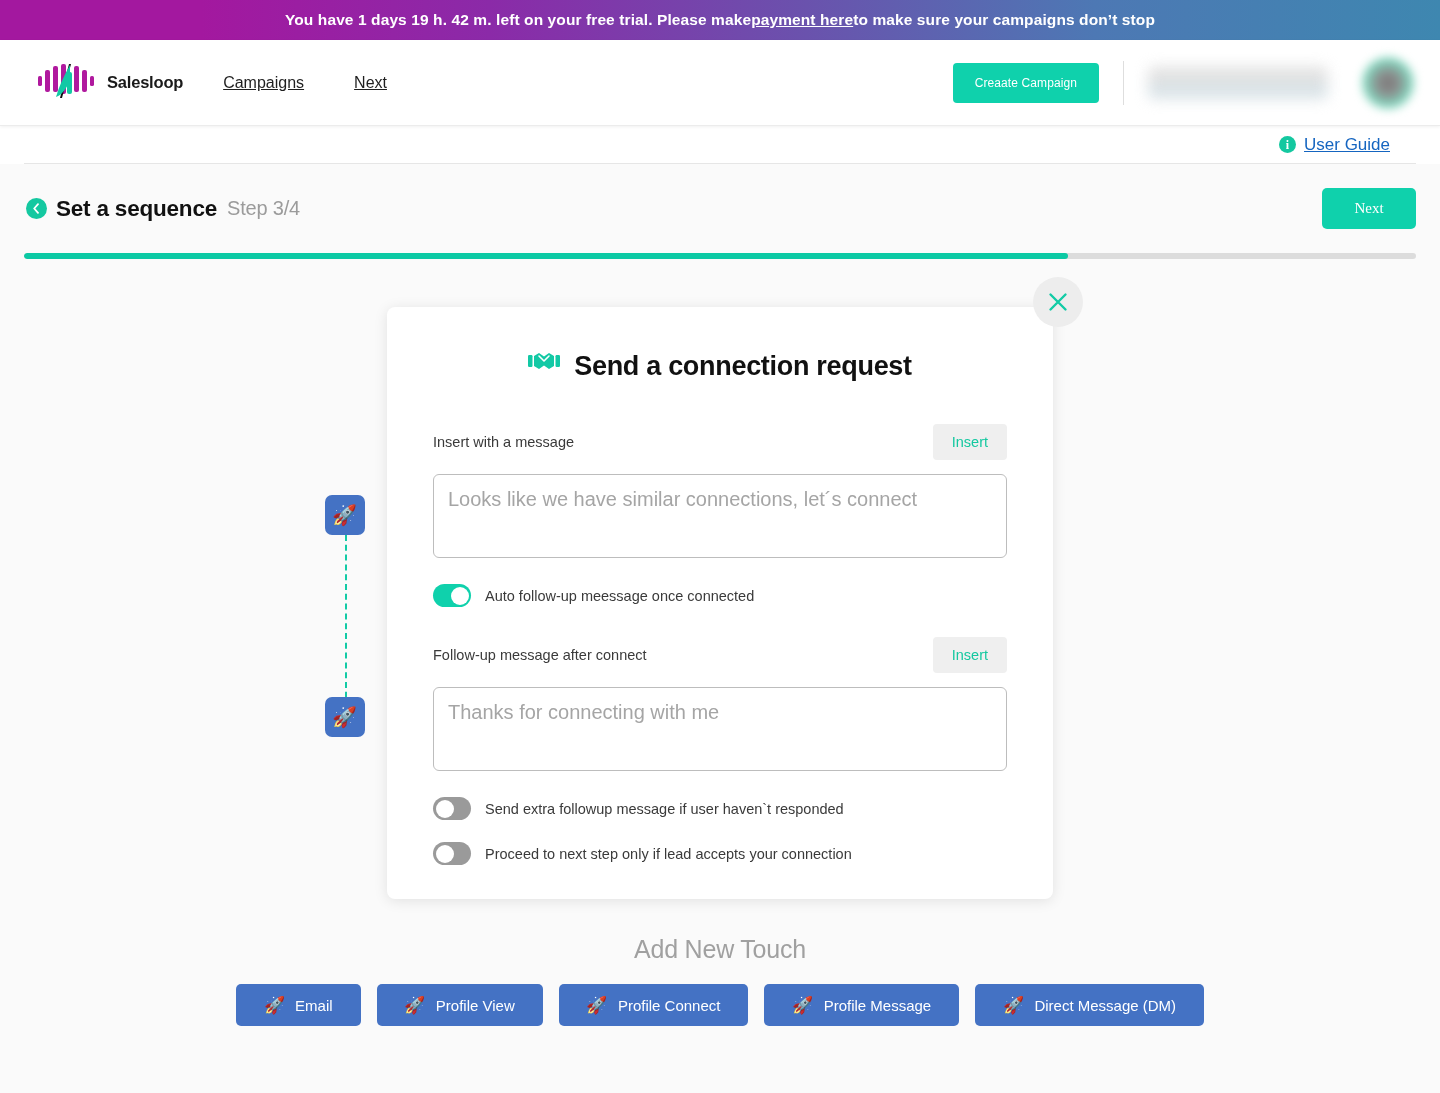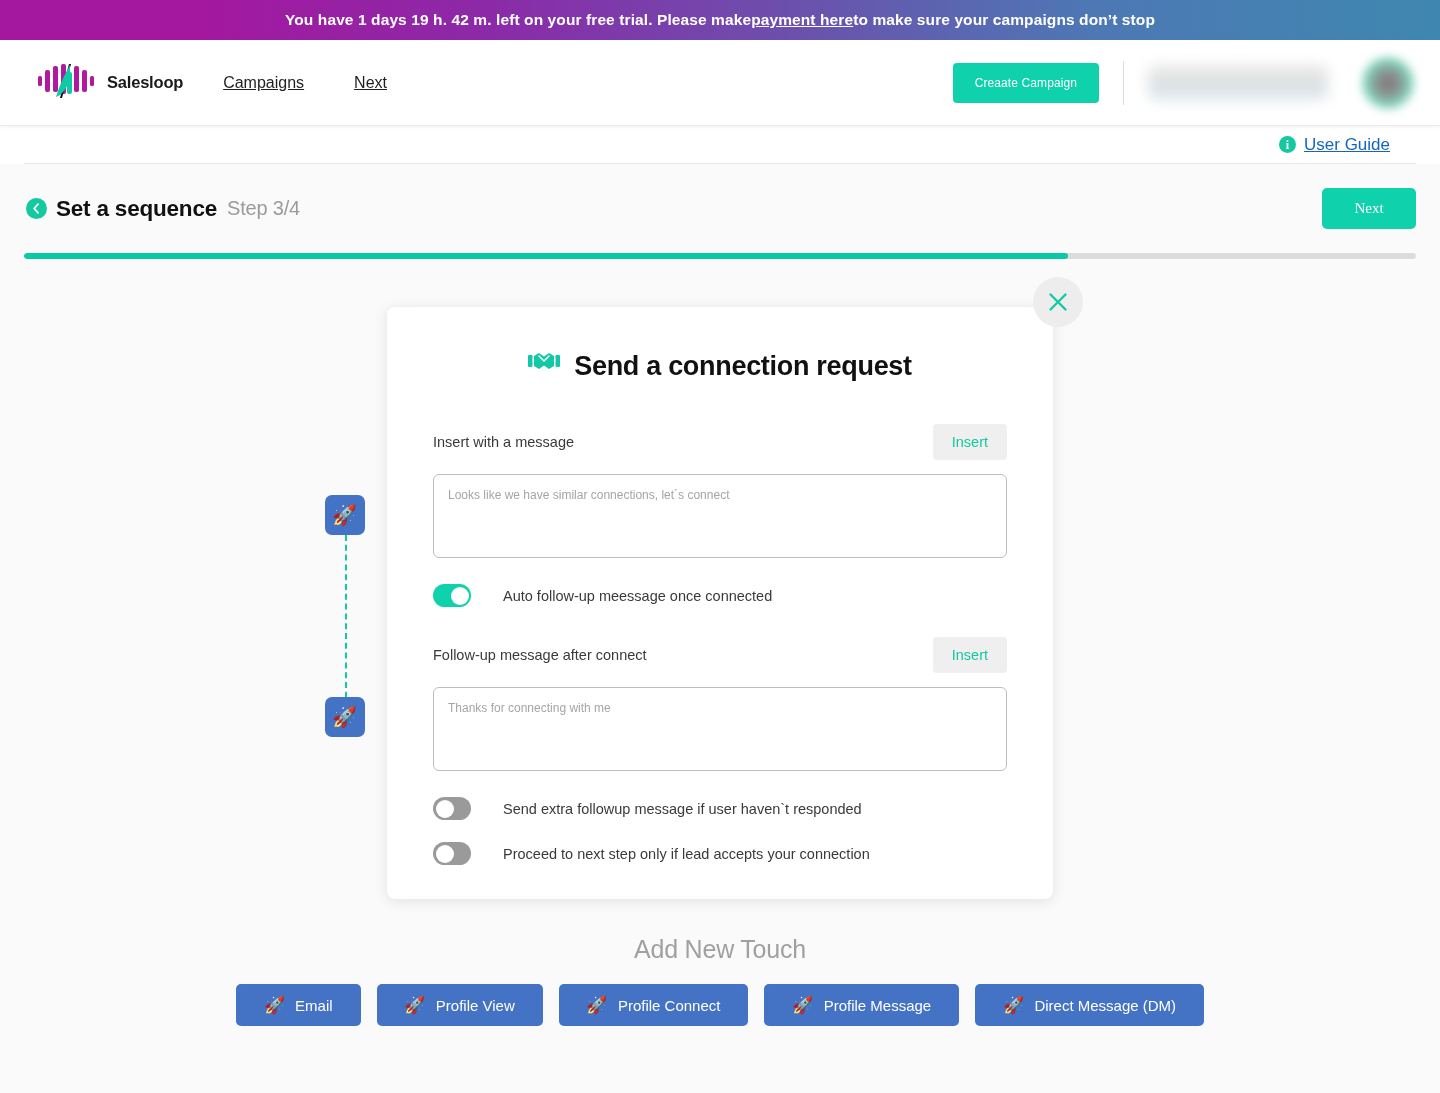--- a/index.html
+++ b/index.html
@@ -265,33 +265,33 @@
     font-size: 14.5px;
     font-family: "Liberation Sans", sans-serif;
     cursor: pointer;
   }
   .textarea {
     width: 100%;
     height: 84px;
     border: 1px solid #bdbdbd;
     border-radius: 6px;
     padding: 13px 14px;
-    font-size: 12px;
+    font-size: 20px;
     font-family: "Liberation Sans", sans-serif;
     color: #ec4899;
     resize: none;
     outline: none;
     background: #ffffff;
   }
   .textarea::placeholder { color: #a5a5a5; }
 
   .toggle-row {
     display: flex;
     align-items: center;
-    gap: 32px;
+    gap: 14px;
     margin-top: 22px;
   }
   .toggle {
     width: 38px;
     height: 23px;
     border-radius: 12px;
     position: relative;
     flex: none;
     cursor: pointer;
     background: #9a9a9a;

